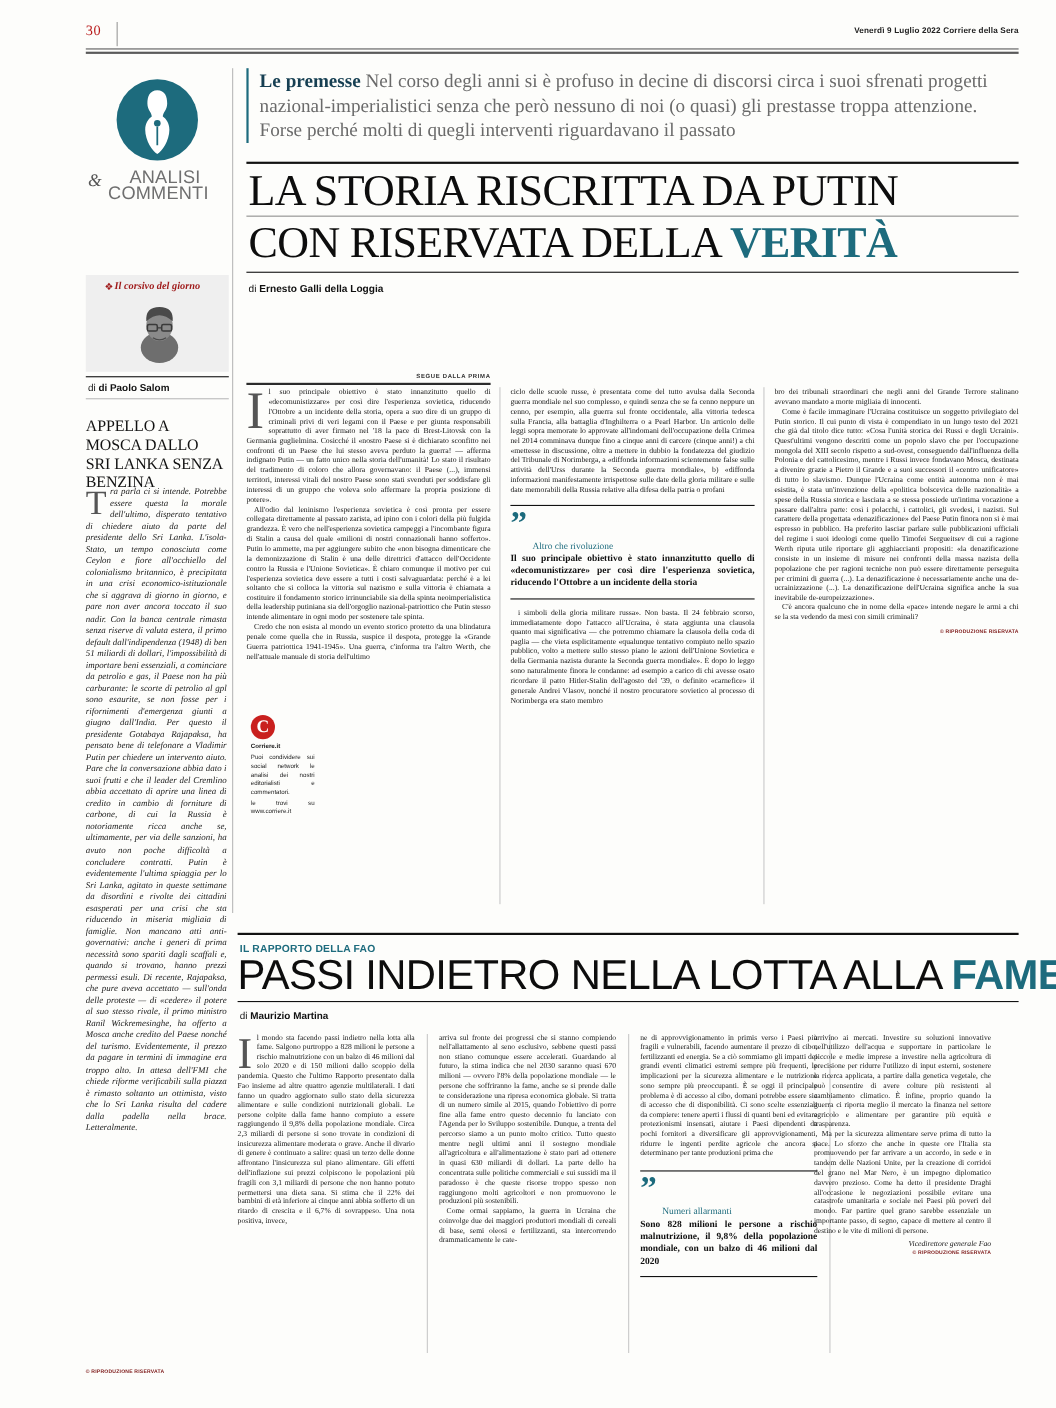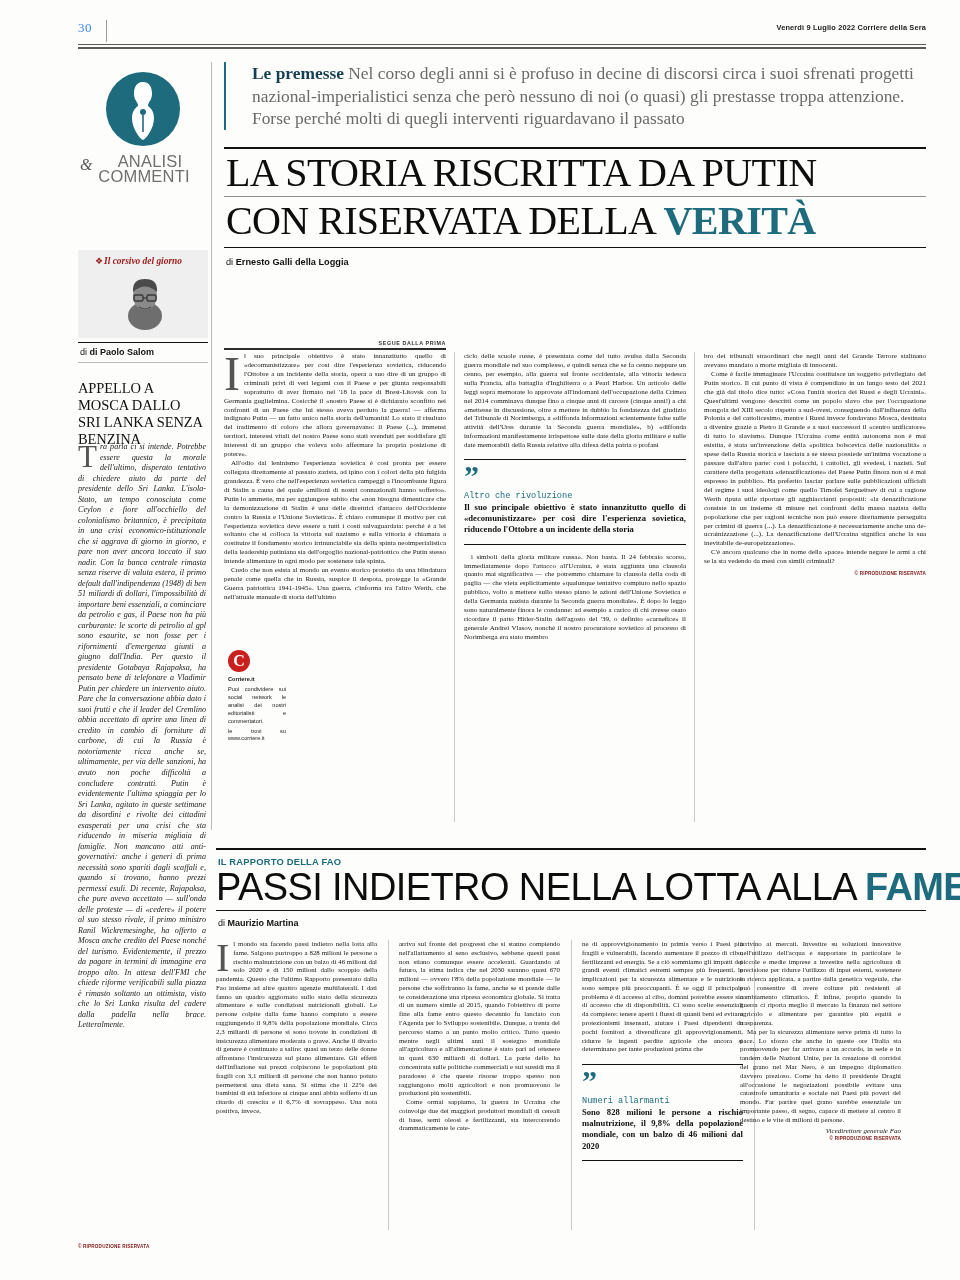--- a/index.html
+++ b/index.html
@@ -17,21 +17,21 @@
     box-sizing:border-box;
   }
 
   
   .masthead{
     position:absolute;left:78px;top:20px;width:848px;height:34px;
   }
   .folio{
     position:absolute;left:0;top:0;
     font-family:"Liberation Serif", serif;
-    font-size:13px;color:#3b82f6;letter-spacing:.5px;
+    font-size:13px;color:#b91c1c;letter-spacing:.5px;
   }
   .folio-rule{
     position:absolute;left:28px;top:0;width:1px;height:22px;background:#999;
   }
   .masthead-right{
     position:absolute;right:0;top:3px;
     font-size:7.4px;color:#222;letter-spacing:.15px;
     font-family:"Liberation Sans", sans-serif;font-weight:700;
     white-space:nowrap;
   }
@@ -116,21 +116,21 @@
     position:absolute;left:0;top:1182px;width:128px;
     font-family:"Liberation Sans", sans-serif;
     font-size:4.6px;font-weight:700;color:#7a1414;letter-spacing:.2px;
   }
 
   
   .main{position:absolute;left:224px;top:62px;width:702px;}
 
   .standfirst{
     position:relative;
-    padding-left:26px;
+    padding-left:10px;
     border-left:2px solid #1d6b7d;
     font-family:"Liberation Serif", serif;
     font-size:17.4px;line-height:1.30;
     color:#6a6a6a;
   }
   .standfirst b{color:#163f52;font-weight:700;}
 
   .headline-wrap{position:relative;margin-top:17px;}
   .hl-rule-top{width:702px;height:2px;background:#111;}
   .hl-rule-mid{width:702px;height:1px;background:#8e8e8e;}
@@ -189,22 +189,22 @@
     padding:7px 0 8px 0;
     box-sizing:border-box;background:#fdfdfb;
   }
   .pull-mark{
     font-family:"Liberation Serif", serif;
     font-size:30px;line-height:17px;color:#1d6b7d;font-weight:700;
     letter-spacing:-2px;
   }
   .pull-kicker{
     margin-top:7px;
-    font-family:Liberation Mono, monospace;
-    font-size:8.6px;color:#1d6b7d;
+    font-family:Liberation Serif, serif;
+    font-size:8.6px;color:#1d6b7d;margin-left:20px;
   }
   .pull-text{
     font-family:"Liberation Serif", serif;
     font-size:8.6px;line-height:1.30;color:#111;font-weight:bold;
   }
 
   
   .cbox{
     position:absolute;left:-8px;top:0;width:58px;
   }

